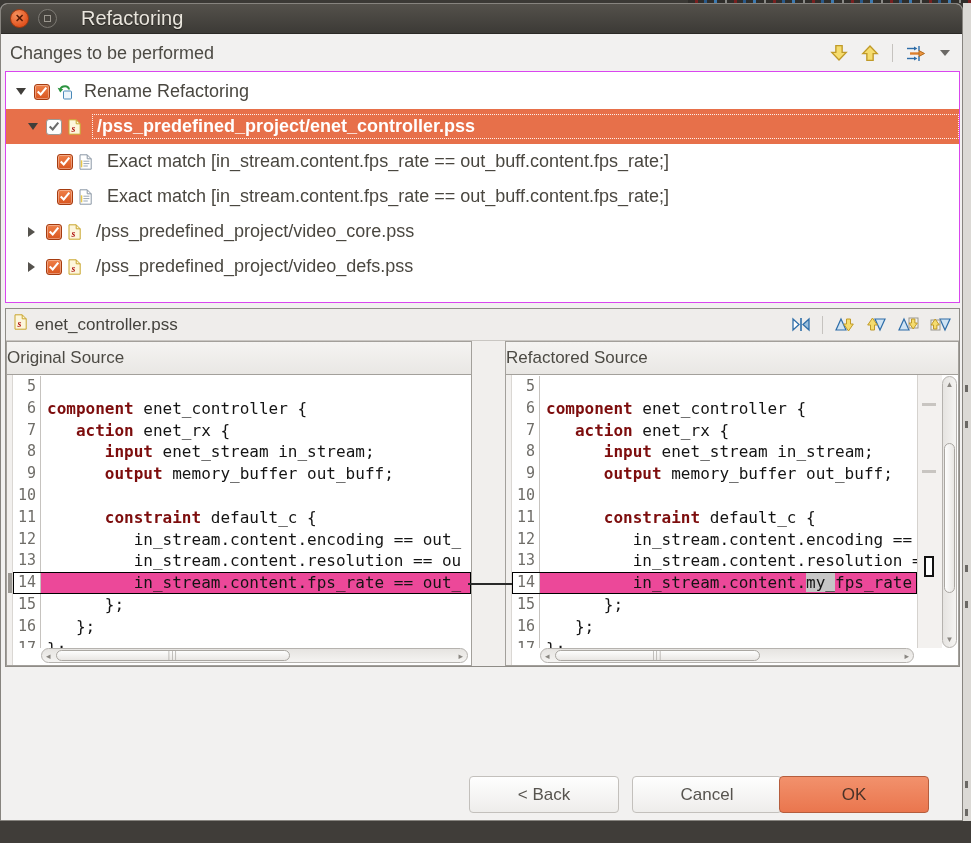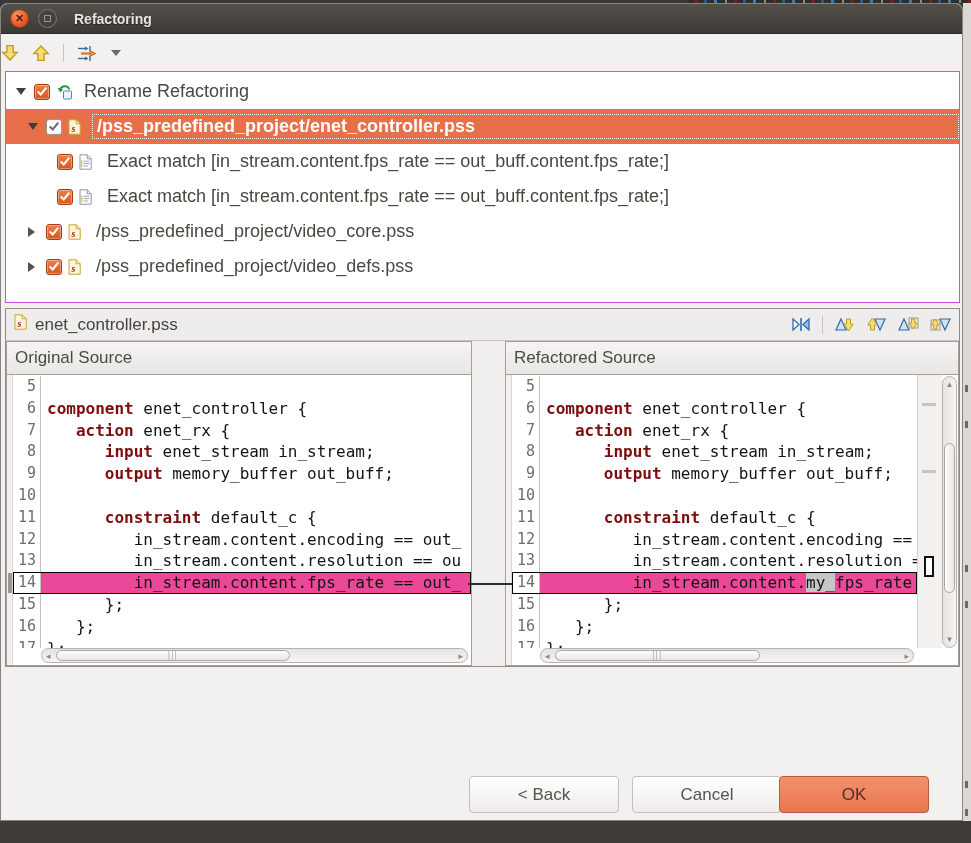--- a/index.html
+++ b/index.html
@@ -35,21 +35,21 @@
     background:linear-gradient(#54514b, #3c3a36);
     border-radius:6px 6px 0 0; border-bottom:1px solid #2b2925;
     display:flex; align-items:center;
   }
   .wbtn { width:19px; height:19px; border-radius:50%; margin-left:9px;
           display:flex; align-items:center; justify-content:center; }
   .wbtn.close { background:radial-gradient(circle at 35% 30%, #f6935f, #e35420 70%);
                 border:1px solid #a33a10; color:#571a05; font-size:11px; font-weight:bold; line-height:1; }
   .wbtn.max { background:#45423d; border:1px solid #7d7a74; }
   .wbtn.max .sq { width:7px; height:7px; border:1.5px solid #9b978f; }
-  .wtitle { color:#e9e5dd; font-size:14px; font-weight:bold; margin-left:17px;
+  .wtitle { color:#e9e5dd; font-size:20px; font-weight:normal; margin-left:24px;
             text-shadow:0 1px 1px #22201d; }
 
   
   .hdr-row { position:absolute; left:0; top:31px; width:961px; height:36px;
              display:flex; align-items:center; }
   .hdr-title { font-size:18px; color:#4c4a44; margin-left:9px; flex:1; }
   .hdr-tools { display:flex; align-items:center; gap:13px; margin-right:12px; }
   .tb-sep { width:1px; height:18px; background:#c6c3bf; }
   .caret-down { width:0; height:0; border-left:5px solid transparent;
                 border-right:5px solid transparent; border-top:6px solid #6b6965; }
@@ -81,21 +81,21 @@
   .cmp-panel { position:absolute; left:4px; top:304px; width:955px; height:359px;
                background:#f1efed; border:1px solid #8f8c87; }
   .cmp-header { position:absolute; left:0; top:0; width:953px; height:32px;
                 display:flex; align-items:center; border-bottom:1px solid #c9c6c2;
                 background:#efedeb; }
   .cmp-file { display:flex; align-items:center; gap:8px; margin-left:8px; flex:1;
               font-size:17px; color:#45433e; }
   .cmp-tools { display:flex; align-items:center; gap:11px; margin-right:8px; }
   .pane-head { position:absolute; top:32px; height:34px; line-height:32px;
                background:linear-gradient(#f5f4f2,#e9e7e4); border:1px solid #a3a09b;
-               font-size:17px; color:#4c4a44; padding-left:8px; }
+               font-size:17px; color:#4c4a44; padding-left:0; }
   .pane-head.left { left:0; width:466px; }
   .pane-head.right { left:499px; width:454px; }
   .cmp-body { position:absolute; left:0; top:66px; width:953px; height:291px; }
   .pane { position:absolute; top:0; height:291px; background:#fff;
           border:1px solid #a3a09b; border-top:none; overflow:hidden; }
   .pane.left { left:0; width:466px; }
   .pane.right { left:499px; width:454px; }
   .pane-ruler { position:absolute; left:0; top:0; bottom:0; width:6px;
                 background:#f2f0ee; border-right:1px solid #dad7d3; }
   .ruler-mark { position:absolute; left:1px; width:4px; height:20px; background:#9a9792; }
@@ -163,20 +163,21 @@
 
   <div class="titlebar">
     <div class="wbtn close">✕</div>
     <div class="wbtn max">
         <div class="sq"></div>
       </div>
     <div class="wtitle">Refactoring</div>
   </div>
 
   <div class="hdr-row">
+    <div class="hdr-title">Changes to be performed</div>
     <div class="hdr-tools">
       <span class="icon-btn">
         <svg width="18" height="18" viewBox="0 0 16 16">
             <path d="M5.2 1.5 h5.6 v6 h3.6 L8 14.2 L1.6 7.5 h3.6 z" fill="#f5dc6e" stroke="#c09a28" stroke-width="1.2"></path>
           </svg>
       </span>
       <span class="icon-btn">
         <svg width="18" height="18" viewBox="0 0 16 16">
             <path d="M5.2 14.5 h5.6 v-6 h3.6 L8 1.8 L1.6 8.5 h3.6 z" fill="#f5dc6e" stroke="#c09a28" stroke-width="1.2"></path>
           </svg>

